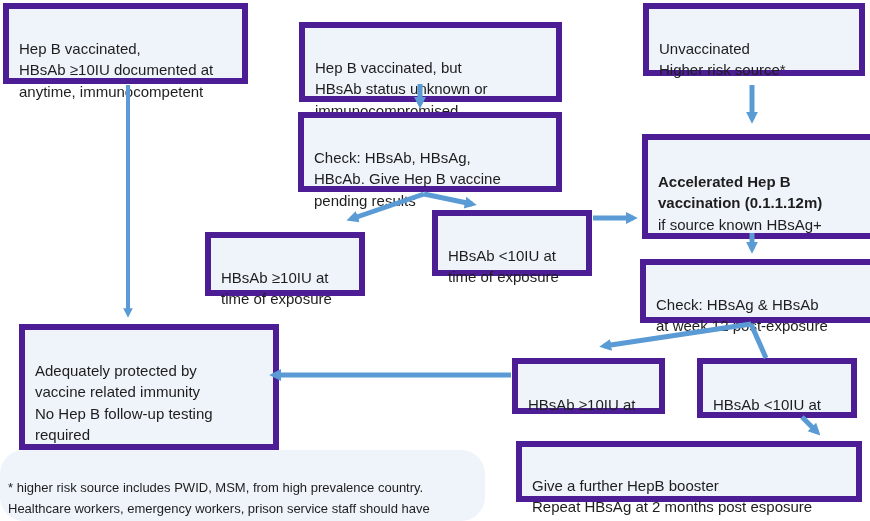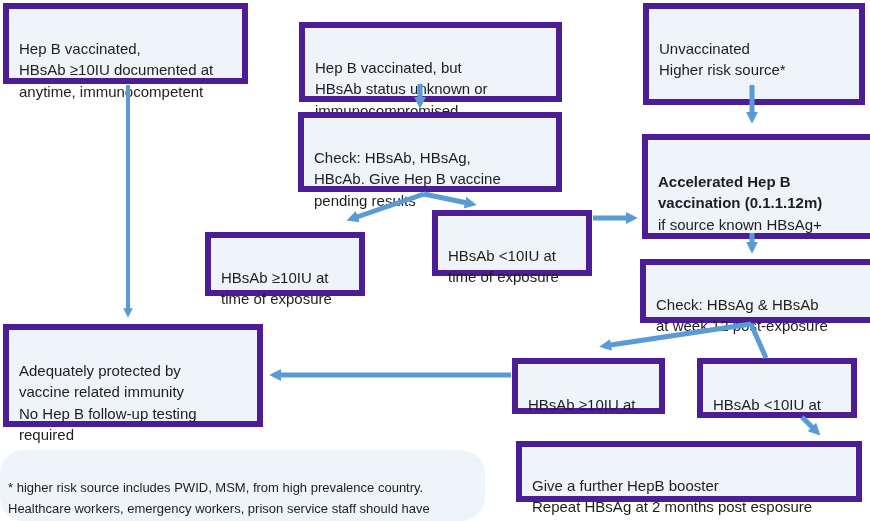--- a/index.html
+++ b/index.html
@@ -27,29 +27,29 @@
     box-sizing: border-box;
     background: #eff3fa;
     font-size: 13px;
     line-height: 21px;
     white-space: pre-line;
     padding: 6px 8px;
   }
   .bold-part { font-weight: bold; }
   .box-a { left: 3px;   top: 3px;   width: 245px; height: 81px; }
   .box-b { left: 299px; top: 3px;   width: 263px; height: 80px; margin-top: 19px; }
-  .box-c { left: 643px; top: 3px;   width: 222px; height: 102px; }
+  .box-c { left: 643px; top: 3px;   width: 222px; height: 73px; }
   .box-d { left: 298px; top: 112px; width: 264px; height: 80px; }
   .box-e { left: 205px; top: 232px; width: 160px; height: 64px; }
   .box-f { left: 432px; top: 210px; width: 160px; height: 66px; }
   .box-g { left: 642px; top: 134px; width: 258px; height: 105px; padding-top: 9px; }
   .box-h { left: 640px; top: 259px; width: 248px; height: 64px; }
   .box-i { left: 512px; top: 358px; width: 153px; height: 56px; padding-top: 8px; }
   .box-j { left: 697px; top: 358px; width: 160px; height: 60px; padding-top: 8px; }
-  .box-k { left: 3px;   top: 324px; width: 260px; height: 103px; padding-top: 8px; }
+  .box-k { left: 19px;   top: 324px; width: 260px; height: 126px; padding-top: 8px; }
   .box-l { left: 516px; top: 441px; width: 346px; height: 61px; padding-top: 6px; }
   .note-box { left: 0px; top: 450px; width: 485px; height: 71px; border-radius: 24px; }
   svg.connectors {
     position: absolute;
     left: 0; top: 0;
     pointer-events: none;
   }
 </style>
 </head>
 <body>

